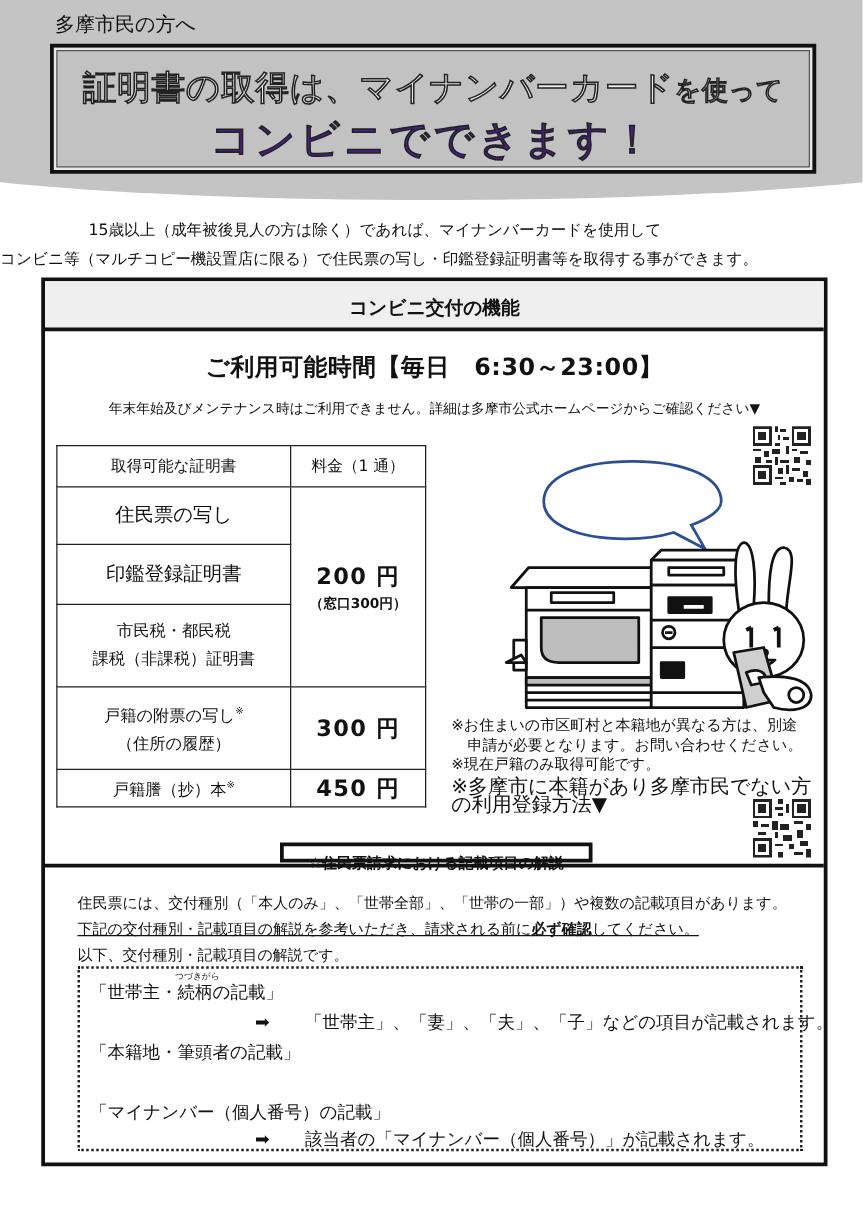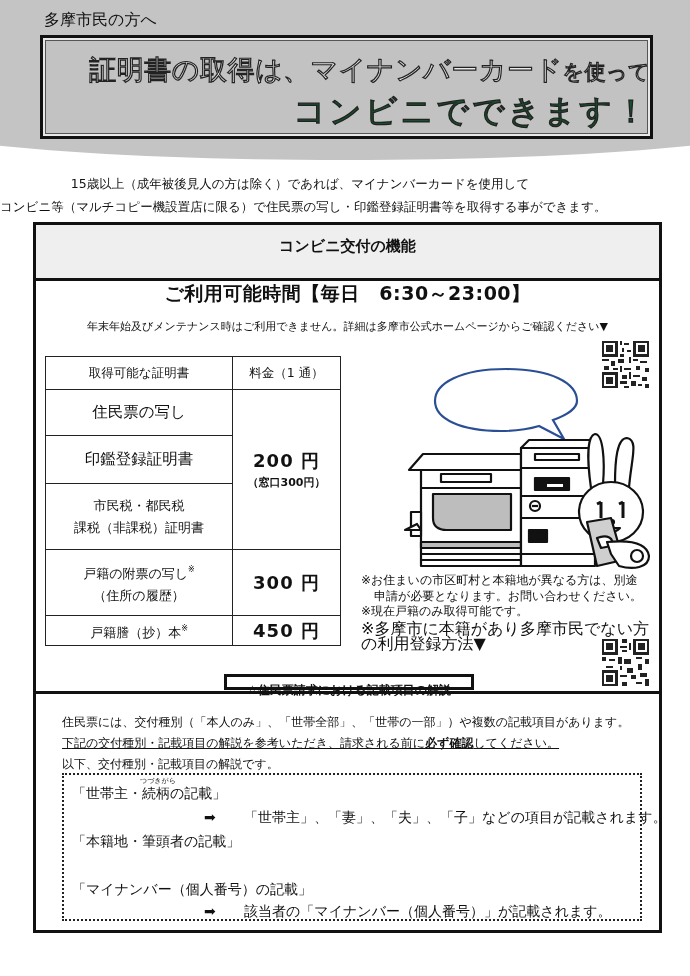--- a/index.html
+++ b/index.html
@@ -8,34 +8,34 @@
 
   .header-band {
     position: absolute; left: -120px; top: -200px; width: 930px; height: 360px;
     background: #c4c4c4; border-radius: 0 0 50% 50% / 0 0 12% 12%;
   }
   .audience { position: absolute; left: 44px; top: 10px; font-size: 16px; }
   .title-box {
     position: absolute; left: 40px; top: 35px; width: 613px; height: 104px;
     border: 3px solid #111; background: #c2c2c2;
     box-shadow: inset 0 0 0 2px #e8e8e8, inset 0 0 0 3px #555;
-    text-align: right;
+    text-align: center;
   }
   .title-line1 { position: absolute; left: 0; right: 0; top: 14px; font-size: 27px; color: #eaeaea;
     -webkit-text-stroke: 1.2px #222; letter-spacing: 0.5px; white-space: nowrap; }
   .title-line1 .small { font-size: 21px; }
-  .title-line2 { position: absolute; left: 0; right: 0; top: 52px; font-size: 32px; color: #14532d;
+  .title-line2 { position: absolute; left: 0; right: 0; top: 52px; font-size: 32px; color: #4c1d95;
     -webkit-text-stroke: 1.3px #222; letter-spacing: 3px; white-space: nowrap; }
 
   .intro { position: absolute; left: 0; width: 600px; text-align: center; font-size: 12.5px; white-space: nowrap; }
   .intro.l1 { top: 176px; }
   .intro.l2 { top: 199px; }
 
   .frame { position: absolute; left: 33px; top: 222px; width: 629px; height: 711px; border: 3px solid #111; }
-  .frame-title { position: absolute; left: 0; top: 0; width: 623px; height: 56px; background: #efefef;
+  .frame-title { position: absolute; left: 0; top: 0; width: 623px; height: 40px; background: #efefef;
     border-bottom: 3px solid #111; text-align: center; line-height: 42px; font-size: 15px; font-weight: bold; }
 
   .hours { position: absolute; left: 0; width: 623px; top: 56px; text-align: center; font-size: 19px; font-weight: bold; letter-spacing: 0.5px; }
   .notice { position: absolute; left: 0; width: 623px; top: 94px; text-align: center; font-size: 11px; white-space: nowrap; }
 
   .qr { position: absolute; background:
       linear-gradient(90deg, transparent 0 0) ; }
   .qr svg { width: 100%; height: 100%; display: block; }
 
   table.fees { position: absolute; left: 9px; top: 131px; width: 296px; border-collapse: collapse; }

